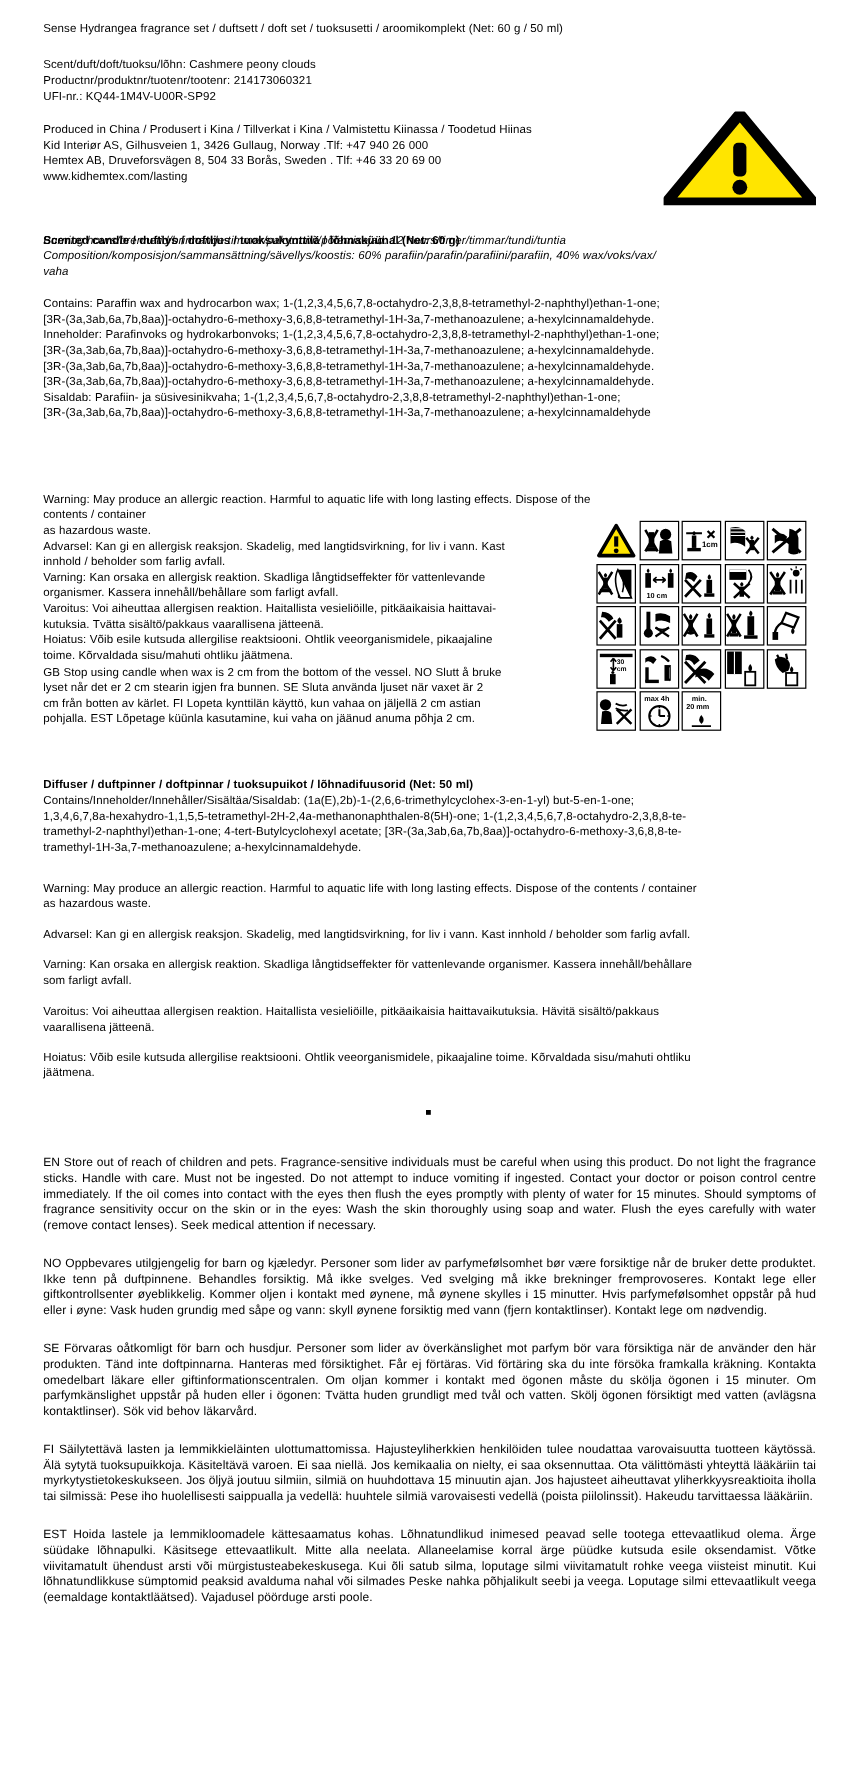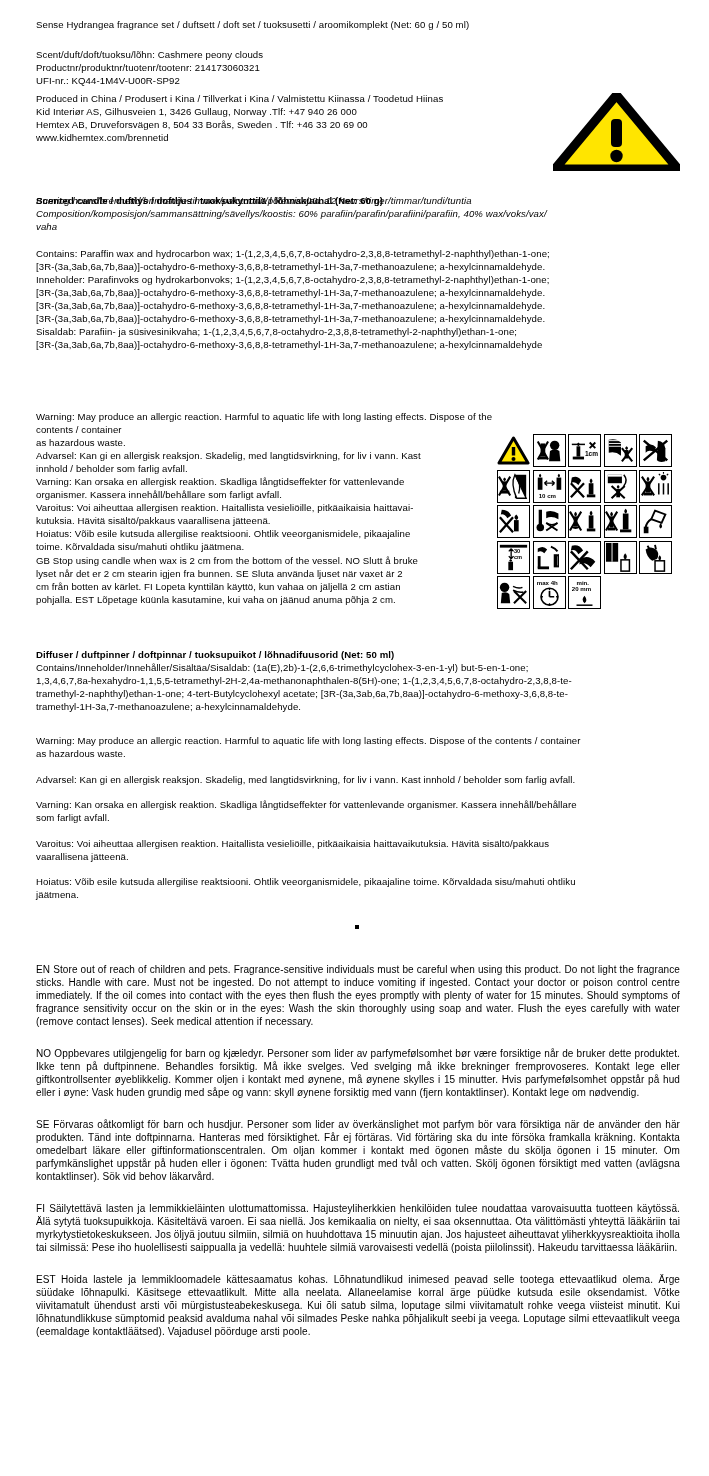--- a/index.html
+++ b/index.html
@@ -22,21 +22,21 @@
     font-size: 9.6px;
     line-height: 13.0px;
     letter-spacing: 0.01em;
   }
   .blk.bold { font-weight: bold; }
   .blk p { margin: 0; }
 
   
   #header-block { position: absolute; left: 36px; top: 18px; width: 520px; }
   #product-ids  { position: absolute; left: 36px; top: 48px; width: 520px; }
-  #manufacturer { position: absolute; left: 36px; top: 92px; width: 500px; }
+  #manufacturer { position: absolute; left: 36px; top: 102px; width: 500px; }
 
   
   #hazard-triangle-top {
     position: absolute;
     left: 553px;
     top: 93px;
     width: 127px;
     height: 78px;
   }
 
@@ -106,21 +106,21 @@
   <div id="product-ids" class="blk">
     <p>Scent/duft/doft/tuoksu/lõhn: Cashmere peony clouds</p>
     <p>Productnr/produktnr/tuotenr/tootenr: 214173060321</p>
     <p>UFI-nr.: KQ44-1M4V-U00R-SP92</p>
   </div>
 
   <div id="manufacturer" class="blk">
     <p>Produced in China / Produsert i Kina / Tillverkat i Kina / Valmistettu Kiinassa / Toodetud Hiinas</p>
     <p>Kid Interiør AS, Gilhusveien 1, 3426 Gullaug, Norway .Tlf: +47 940 26 000</p>
     <p>Hemtex AB, Druveforsvägen 8, 504 33 Borås, Sweden . Tlf: +46 33 20 69 00</p>
-    <p>www.kidhemtex.com/brennetid</p>
+    <p>www.kidhemtex.com/lasting</p>
   </div>
 
   <div id="hazard-triangle-top">
     <svg viewBox="0 0 127 78" xmlns="http://www.w3.org/2000/svg" aria-hidden="true">
       <polygon points="63.5,2 125,76 2,76" fill="#FFE500" stroke="#000000" stroke-width="9" stroke-linejoin="round"></polygon>
       <rect x="58" y="26" width="11" height="28" rx="4" fill="#000000"></rect>
       <circle cx="63.5" cy="63" r="6.2" fill="#000000"></circle>
     </svg>
   </div>
 
@@ -146,21 +146,21 @@
   </div>
 
   <div id="candle-warnings" class="blk">
     <p>Warning: May produce an allergic reaction. Harmful to aquatic life with long lasting effects. Dispose of the contents / container</p>
     <p>as hazardous waste.</p>
     <p>Advarsel: Kan gi en allergisk reaksjon. Skadelig, med langtidsvirkning, for liv i vann. Kast</p>
     <p>innhold / beholder som farlig avfall.</p>
     <p>Varning: Kan orsaka en allergisk reaktion. Skadliga långtidseffekter för vattenlevande</p>
     <p>organismer.  Kassera innehåll/behållare som farligt avfall.</p>
     <p>Varoitus: Voi aiheuttaa allergisen reaktion. Haitallista vesieliöille, pitkäaikaisia haittavai-</p>
-    <p>kutuksia.  Hävitä sisältö/pakkaus vaarallisena jätteenä.</p>
+    <p>kutuksia.  Tvätta sisältö/pakkaus vaarallisena jätteenä.</p>
     <p>Hoiatus: Võib esile kutsuda allergilise reaktsiooni. Ohtlik veeorganismidele, pikaajaline</p>
     <p>toime. Kõrvaldada sisu/mahuti ohtliku jäätmena.</p>
   </div>
 
   <div id="candle-usage" class="blk">
     <p>GB Stop using candle when wax is 2 cm from the bottom of the vessel. NO Slutt å bruke</p>
     <p>lyset når det er 2 cm stearin igjen fra bunnen. SE Sluta använda ljuset när vaxet är 2</p>
     <p>cm från botten av kärlet. FI Lopeta kynttilän käyttö, kun vahaa on jäljellä 2 cm astian</p>
     <p>pohjalla. EST Lõpetage küünla kasutamine, kui vaha on jäänud anuma põhja 2 cm.</p>
   </div>

